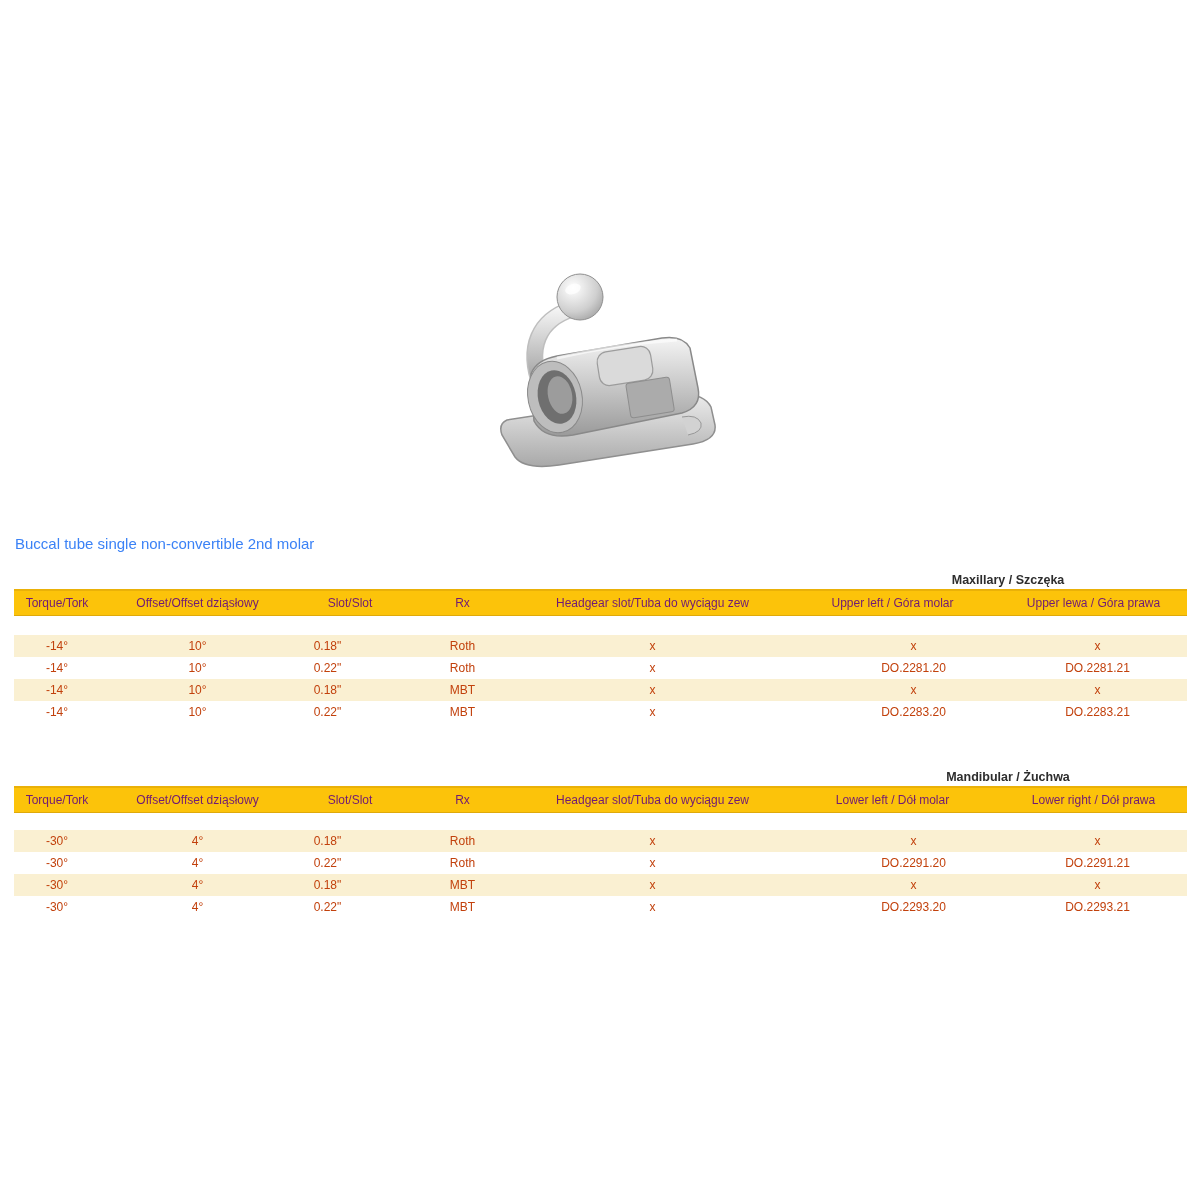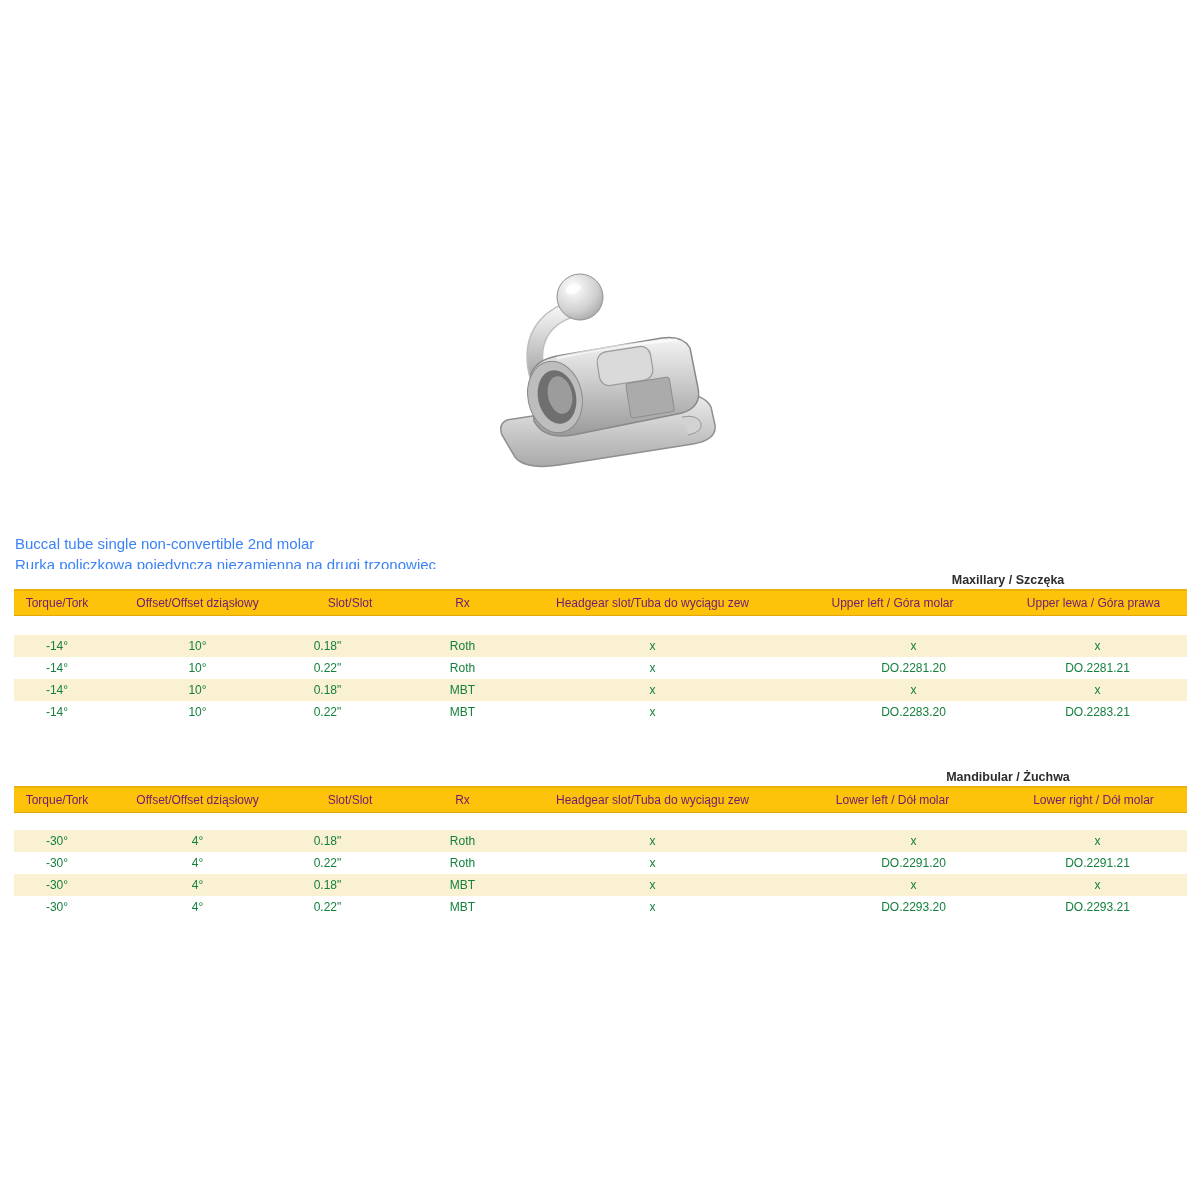--- a/index.html
+++ b/index.html
@@ -30,21 +30,21 @@
     height:25px;
     background: var(--header-bg, #FCC30A);
     font-size:12px; color:#701a75; text-align:center; vertical-align:middle;
     border-top:2px solid #eab108; border-bottom:1px solid #dfa90a;
     overflow:hidden; white-space:nowrap;
   }
   tr.gap-row td { height:20px; background:#fff; }
   #table-man tr.gap-row td { height:18px; }
 
   tr.data-row td {
-    height:22px; font-size:12px; color:#15803d;
+    height:22px; font-size:12px; color:#c2410c;
     text-align:center; vertical-align:middle; white-space:nowrap;
   }
   tr.data-row.alt td { background: var(--row-alt-bg, #FAF0D2); }
 
   td.c2 { padding-right:45px; }
   td.c5 { text-align:left; padding-left:42px; }
   td.c6 { text-align:left; padding-left:8px; }
 </style>
 </head>
 <body>
@@ -84,21 +84,20 @@
       <ellipse cx="80" cy="129" rx="19" ry="27" transform="rotate(-12 80 129)" fill="#6f6f6f"></ellipse>
       <ellipse cx="83" cy="127" rx="12" ry="19" transform="rotate(-12 83 127)" fill="#9c9c9c"></ellipse>
       <rect x="121" y="81" width="54" height="34" rx="10" transform="rotate(-9 148 98)" fill="#dadada" stroke="#9c9c9c" stroke-width="1.2"></rect>
       <rect x="151" y="112" width="44" height="35" rx="3" transform="rotate(-9 173 129)" fill="#ababab" stroke="#8d8d8d" stroke-width="1"></rect>
       <path d="M80 90 Q140 76 200 72" fill="none" stroke="#ffffff" stroke-width="3" opacity="0.6"></path>
     </g>
   </svg>
 
   <div class="titles">
     <div>Buccal tube single non-convertible 2nd molar</div>
-    <div>Rurka policzkowa pojedyncza niezamienna na drugi trzonowiec</div>
   </div>
 
   <table class="spec" id="table-max">
     <colgroup>
       <col style="width:86px">
         <col style="width:195px">
         <col style="width:110px">
       <col style="width:115px">
         <col style="width:265px">
         <col style="width:215px">
@@ -179,21 +178,21 @@
           <span class="section-label">Mandibular / Żuchwa</span>
         </td>
       </tr>
       <tr class="head-row">
           <td>Torque/Tork</td>
           <td>Offset/Offset dziąsłowy</td>
           <td>Slot/Slot</td>
           <td>Rx</td>
           <td>Headgear slot/Tuba do wyciągu zew</td>
           <td>Lower left / Dół molar</td>
-          <td>Lower right / Dół molar</td>
+          <td>Lower right / Dół prawa</td>
         </tr>
       <tr class="gap-row">
           <td colspan="7"></td>
         </tr>
     <tr class="data-row alt">
           <td class="c0">-30°</td>
           <td class="c1">4°</td>
           <td class="c2">0.18"</td>
           <td class="c3">Roth</td>
           <td class="c4">x</td>

